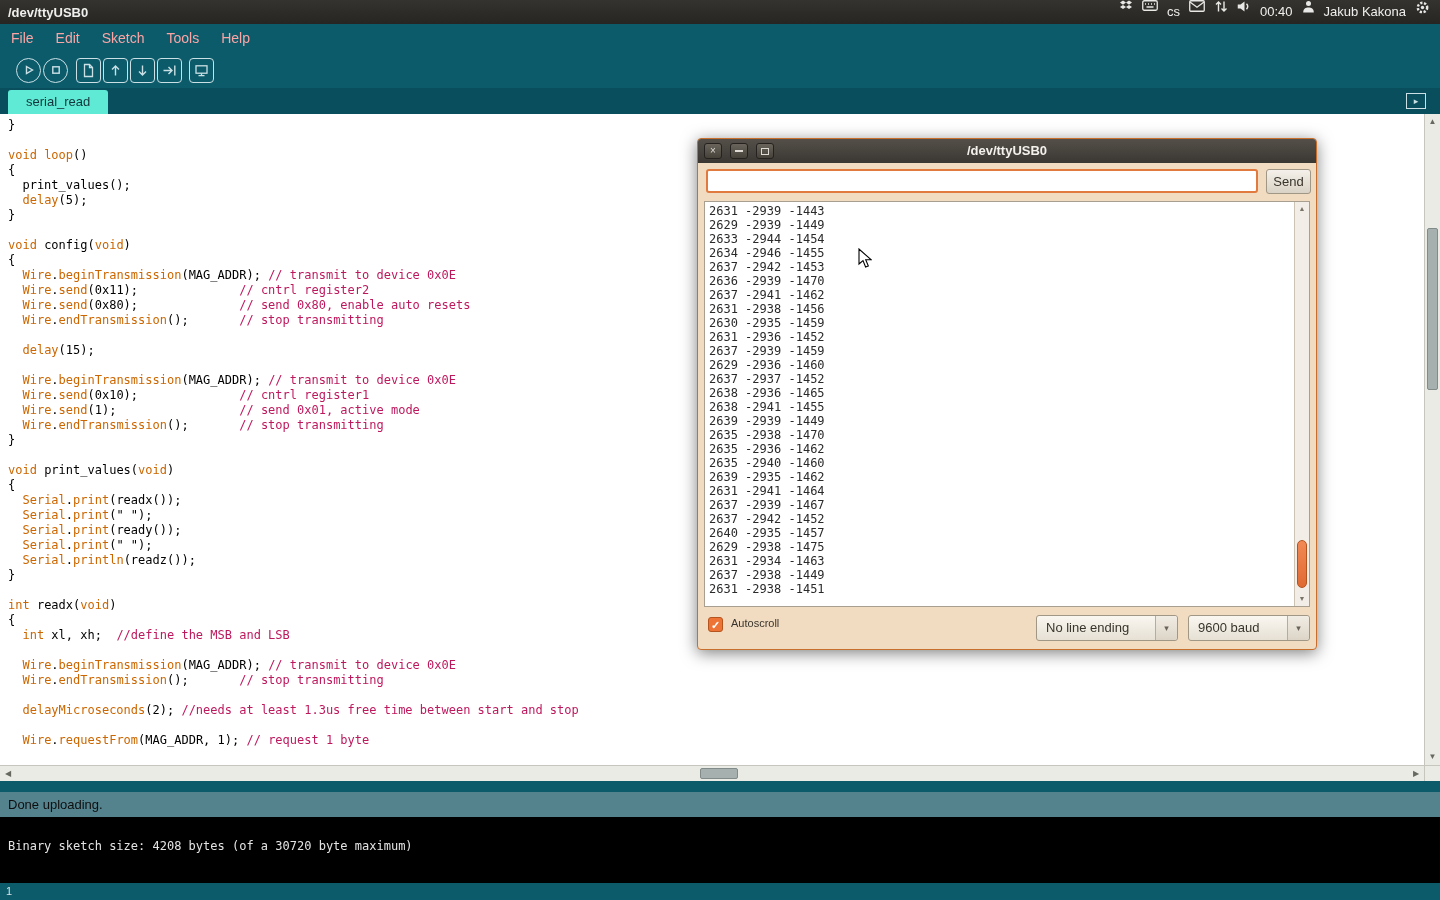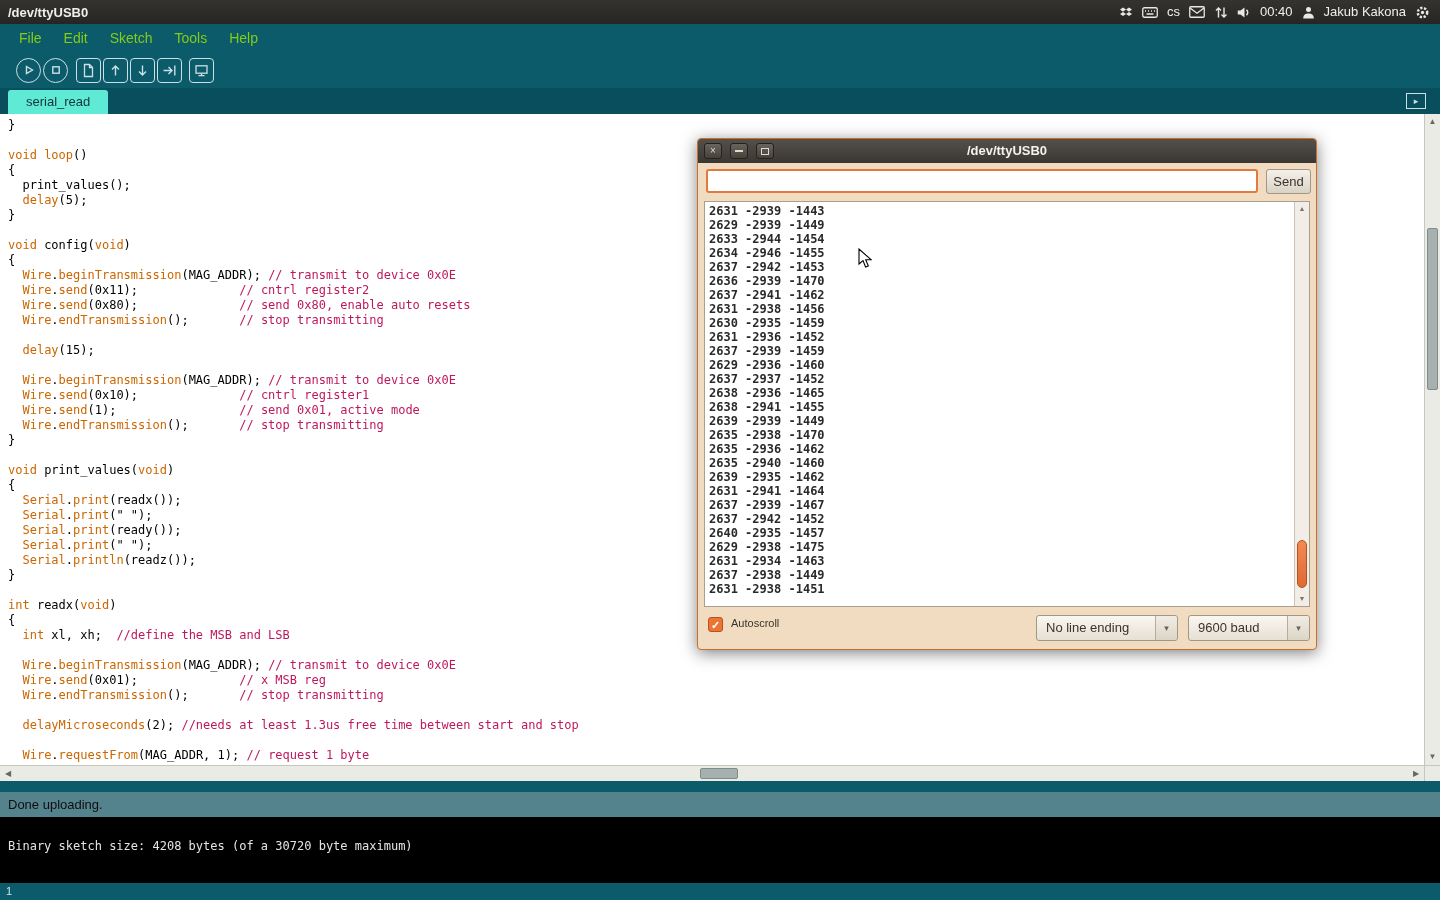--- a/index.html
+++ b/index.html
@@ -12,29 +12,29 @@
   }
 
   
   .panel {
     position: absolute; top: 0; left: 0; right: 0; height: 24px;
     background: linear-gradient(#35332F, #262523);
     color: #EFEFED; display: flex; align-items: center;
     z-index: 60;
   }
   .panel-title { font-weight: bold; font-size: 13px; margin-left: 8px; }
-  .tray { margin-left: auto; display: flex; align-items: center; gap: 9px; padding-right: 10px; font-size: 13px; }
+  .tray { margin-left: auto; display: flex; align-items: flex-start; gap: 9px; padding-right: 10px; font-size: 13px; }
   .tray svg { display: block; }
   .tray-label { line-height: 24px; }
 
   
   .menubar {
     position: absolute; top: 24px; left: 0; right: 0; height: 28px;
-    background: #0B5B6B; color: #84cc16; font-size: 14px;
-    display: flex; align-items: center; padding-left: 8px;
+    background: #0B5B6B; color: #fca5a5; font-size: 14px;
+    display: flex; align-items: center; 
   }
   .menu-item { padding: 0 11px; line-height: 28px; cursor: default; }
 
   
   .toolbar {
     position: absolute; top: 52px; left: 0; right: 0; height: 36px;
     background: #0B5B6B; display: flex; align-items: center; padding-left: 16px;
   }
   .tbtn {
     width: 25px; height: 25px; border: 1.5px solid #CBE0E5; border-radius: 4px;
@@ -155,21 +155,20 @@
   }
 
   .mout {
     position: absolute; left: 6px; top: 62px; width: 606px; height: 406px;
     background: #FFFFFF; border: 1px solid #A99F90;
   }
   .serial-lines {
     position: absolute; top: 2px; left: 4px; right: 17px; bottom: 2px; overflow: hidden;
     font-family: "DejaVu Sans Mono", monospace; font-size: 12px; line-height: 14px; color: #2A2A2A;
     white-space: pre;
-    font-weight: bold;
   }
   .mscroll {
     position: absolute; top: 0; right: 0; bottom: 0; width: 15px;
     background: #F2EEE7; border-left: 1px solid #CCC3B4;
   }
   .mscroll .scroll-arrow { color: #7A7468; font-size: 7px; height: 12px; line-height: 12px; }
   .mthumb {
     position: absolute; left: 2px; right: 2px; top: 338px; height: 48px;
     background: linear-gradient(#F28955, #E06A33); border: 1px solid #B5531E; border-radius: 6px;
   }
@@ -342,21 +341,20 @@
       <div class="code-line"><span class="tok-p">  </span><span class="tok-kb">Serial</span><span class="tok-p">.</span><span class="tok-f">print</span><span class="tok-p">(ready());</span></div>
       <div class="code-line"><span class="tok-p">  </span><span class="tok-kb">Serial</span><span class="tok-p">.</span><span class="tok-f">print</span><span class="tok-p">(" ");</span></div>
       <div class="code-line"><span class="tok-p">  </span><span class="tok-kb">Serial</span><span class="tok-p">.</span><span class="tok-f">println</span><span class="tok-p">(readz());</span></div>
       <div class="code-line"><span class="tok-p">}</span></div>
       <div class="code-line">&nbsp;</div>
       <div class="code-line"><span class="tok-k">int</span><span class="tok-p"> readx(</span><span class="tok-k">void</span><span class="tok-p">)</span></div>
       <div class="code-line"><span class="tok-p">{</span></div>
       <div class="code-line"><span class="tok-p">  </span><span class="tok-k">int</span><span class="tok-p"> xl, xh;  </span><span class="tok-c">//define the MSB and LSB</span></div>
       <div class="code-line">&nbsp;</div>
       <div class="code-line"><span class="tok-p">  </span><span class="tok-kb">Wire</span><span class="tok-p">.</span><span class="tok-f">beginTransmission</span><span class="tok-p">(MAG_ADDR); </span><span class="tok-c">// transmit to device 0x0E</span></div>
-      <div class="code-line"><span class="tok-p">  </span><span class="tok-kb">Wire</span><span class="tok-p">.</span><span class="tok-f">send</span><span class="tok-p">(0x01);              </span><span class="tok-c">// x MSB reg</span></div>
       <div class="code-line"><span class="tok-p">  </span><span class="tok-kb">Wire</span><span class="tok-p">.</span><span class="tok-f">endTransmission</span><span class="tok-p">();       </span><span class="tok-c">// stop transmitting</span></div>
       <div class="code-line">&nbsp;</div>
       <div class="code-line"><span class="tok-p">  </span><span class="tok-kb">delayMicroseconds</span><span class="tok-p">(2); </span><span class="tok-c">//needs at least 1.3us free time between start and stop</span></div>
       <div class="code-line">&nbsp;</div>
       <div class="code-line"><span class="tok-p">  </span><span class="tok-kb">Wire</span><span class="tok-p">.</span><span class="tok-f">requestFrom</span><span class="tok-p">(MAG_ADDR, 1); </span><span class="tok-c">// request 1 byte</span></div>
     </div>
 </div>
 
 <div class="vscroll">
   <div class="scroll-arrow a-up">▲</div>

